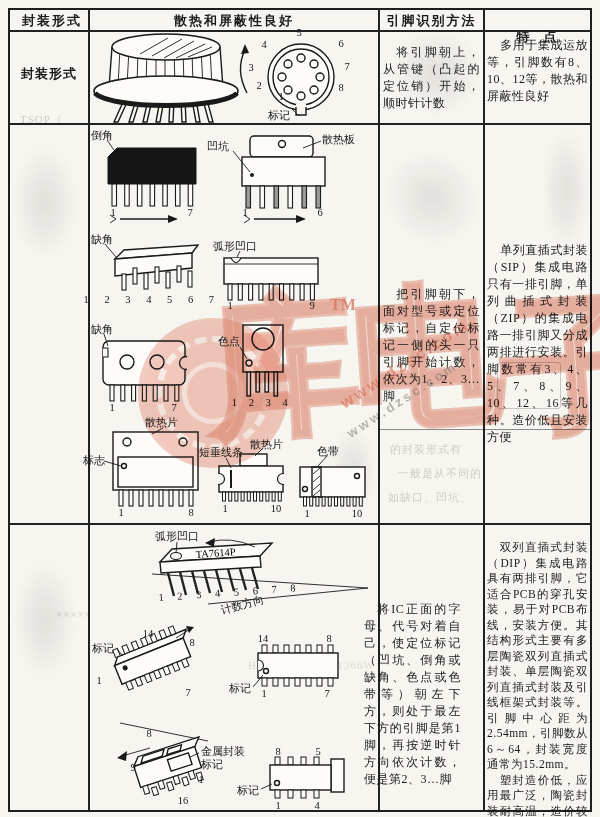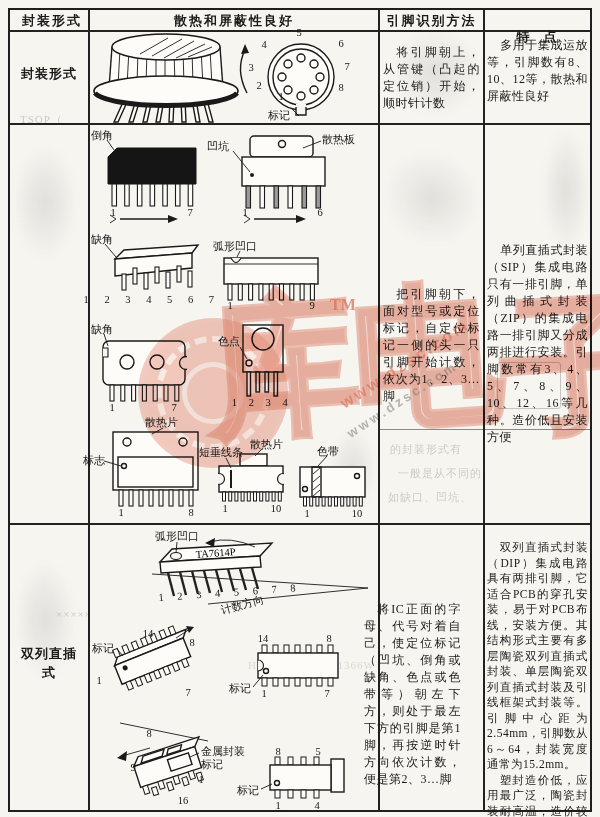--- a/index.html
+++ b/index.html
@@ -68,21 +68,20 @@
   <div class="line" style="left:8px;top:30px;width:582px;height:2px;"></div>
   <div class="line" style="left:8px;top:123px;width:582px;height:2px;"></div>
   <div class="line" style="left:8px;top:523px;width:582px;height:2px;"></div>
 
   <div class="hdr" style="left:10px;top:12px;width:84px;">封装形式</div>
   <div class="hdr" style="left:90px;top:12px;width:288px;">散热和屏蔽性良好</div>
   <div class="hdr" style="left:380px;top:12px;width:103px;">引脚识别方法</div>
   <div class="hdr" style="left:485px;top:12px;width:103px;letter-spacing:14px;text-indent:14px;margin-top:16px;">特点</div>
 
   <div class="rowlab" style="left:10px;top:64px;width:78px;">封装形式</div>
-  <div class="rowlab" style="left:21px;top:644px;width:56px;">双列直插式</div>
 
   <div class="cellText" style="left:383px;top:44px;width:97px;">
       <p>将引脚朝上，从管键（凸起的定位销）开始，顺时针计数</p>
     </div>
   <div class="cellText" style="left:487px;top:37px;width:101px;">
       <p>多用于集成运放等，引脚数有8、10、12等，散热和屏蔽性良好</p>
     </div>
 
   <div class="cellText" style="left:383px;top:286px;width:97px;">
       <p>把引脚朝下，面对型号或定位标记，自定位标记一侧的头一只引脚开始计数，依次为1、2、3…脚</p>

